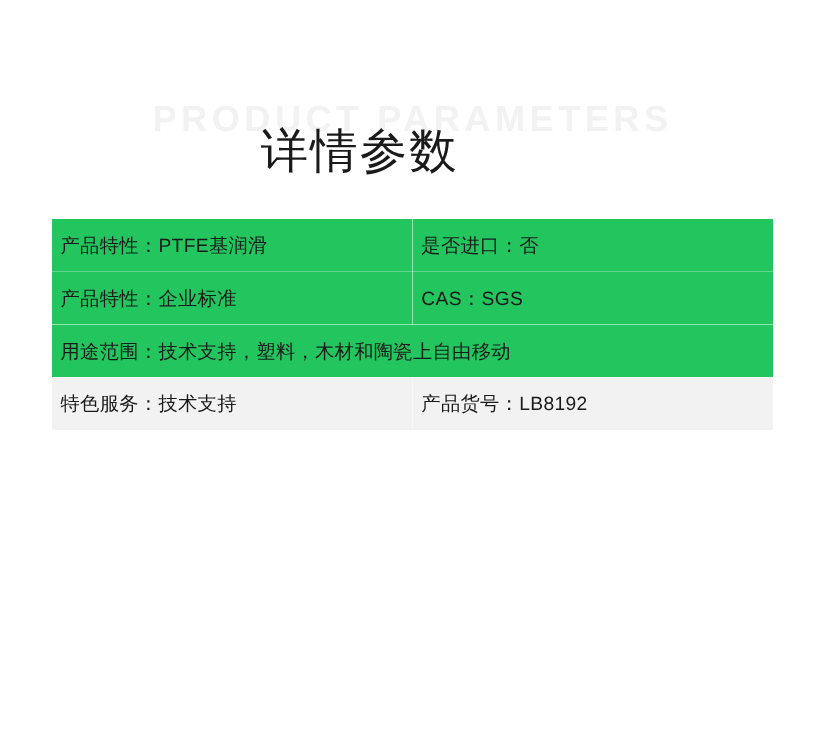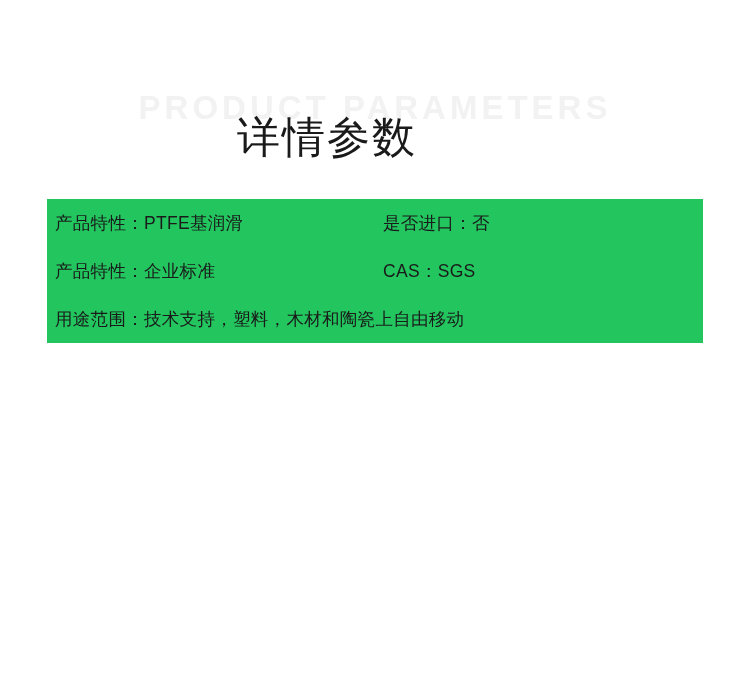--- a/index.html
+++ b/index.html
@@ -119,17 +119,25 @@
         </td>
         <td class="spec-cell right">
           <span class="label">CAS：</span><span class="value">SGS</span>
         </td>
       </tr>
       <tr class="spec-row odd">
         <td class="spec-cell full" colspan="2">
           <span class="label">用途范围：</span><span class="value">技术支持，塑料，木材和陶瓷上自由移动</span>
         </td>
       </tr>
+      <tr class="spec-row even">
+        <td class="spec-cell left">
+          <span class="label">特色服务：</span><span class="value">技术支持</span>
+        </td>
+        <td class="spec-cell right">
+          <span class="label">产品货号：</span><span class="value">LB8192</span>
+        </td>
+      </tr>
     </tbody>
   </table>
 
   <div class="footer-space"></div>
 </div>
 
 </body></html>

